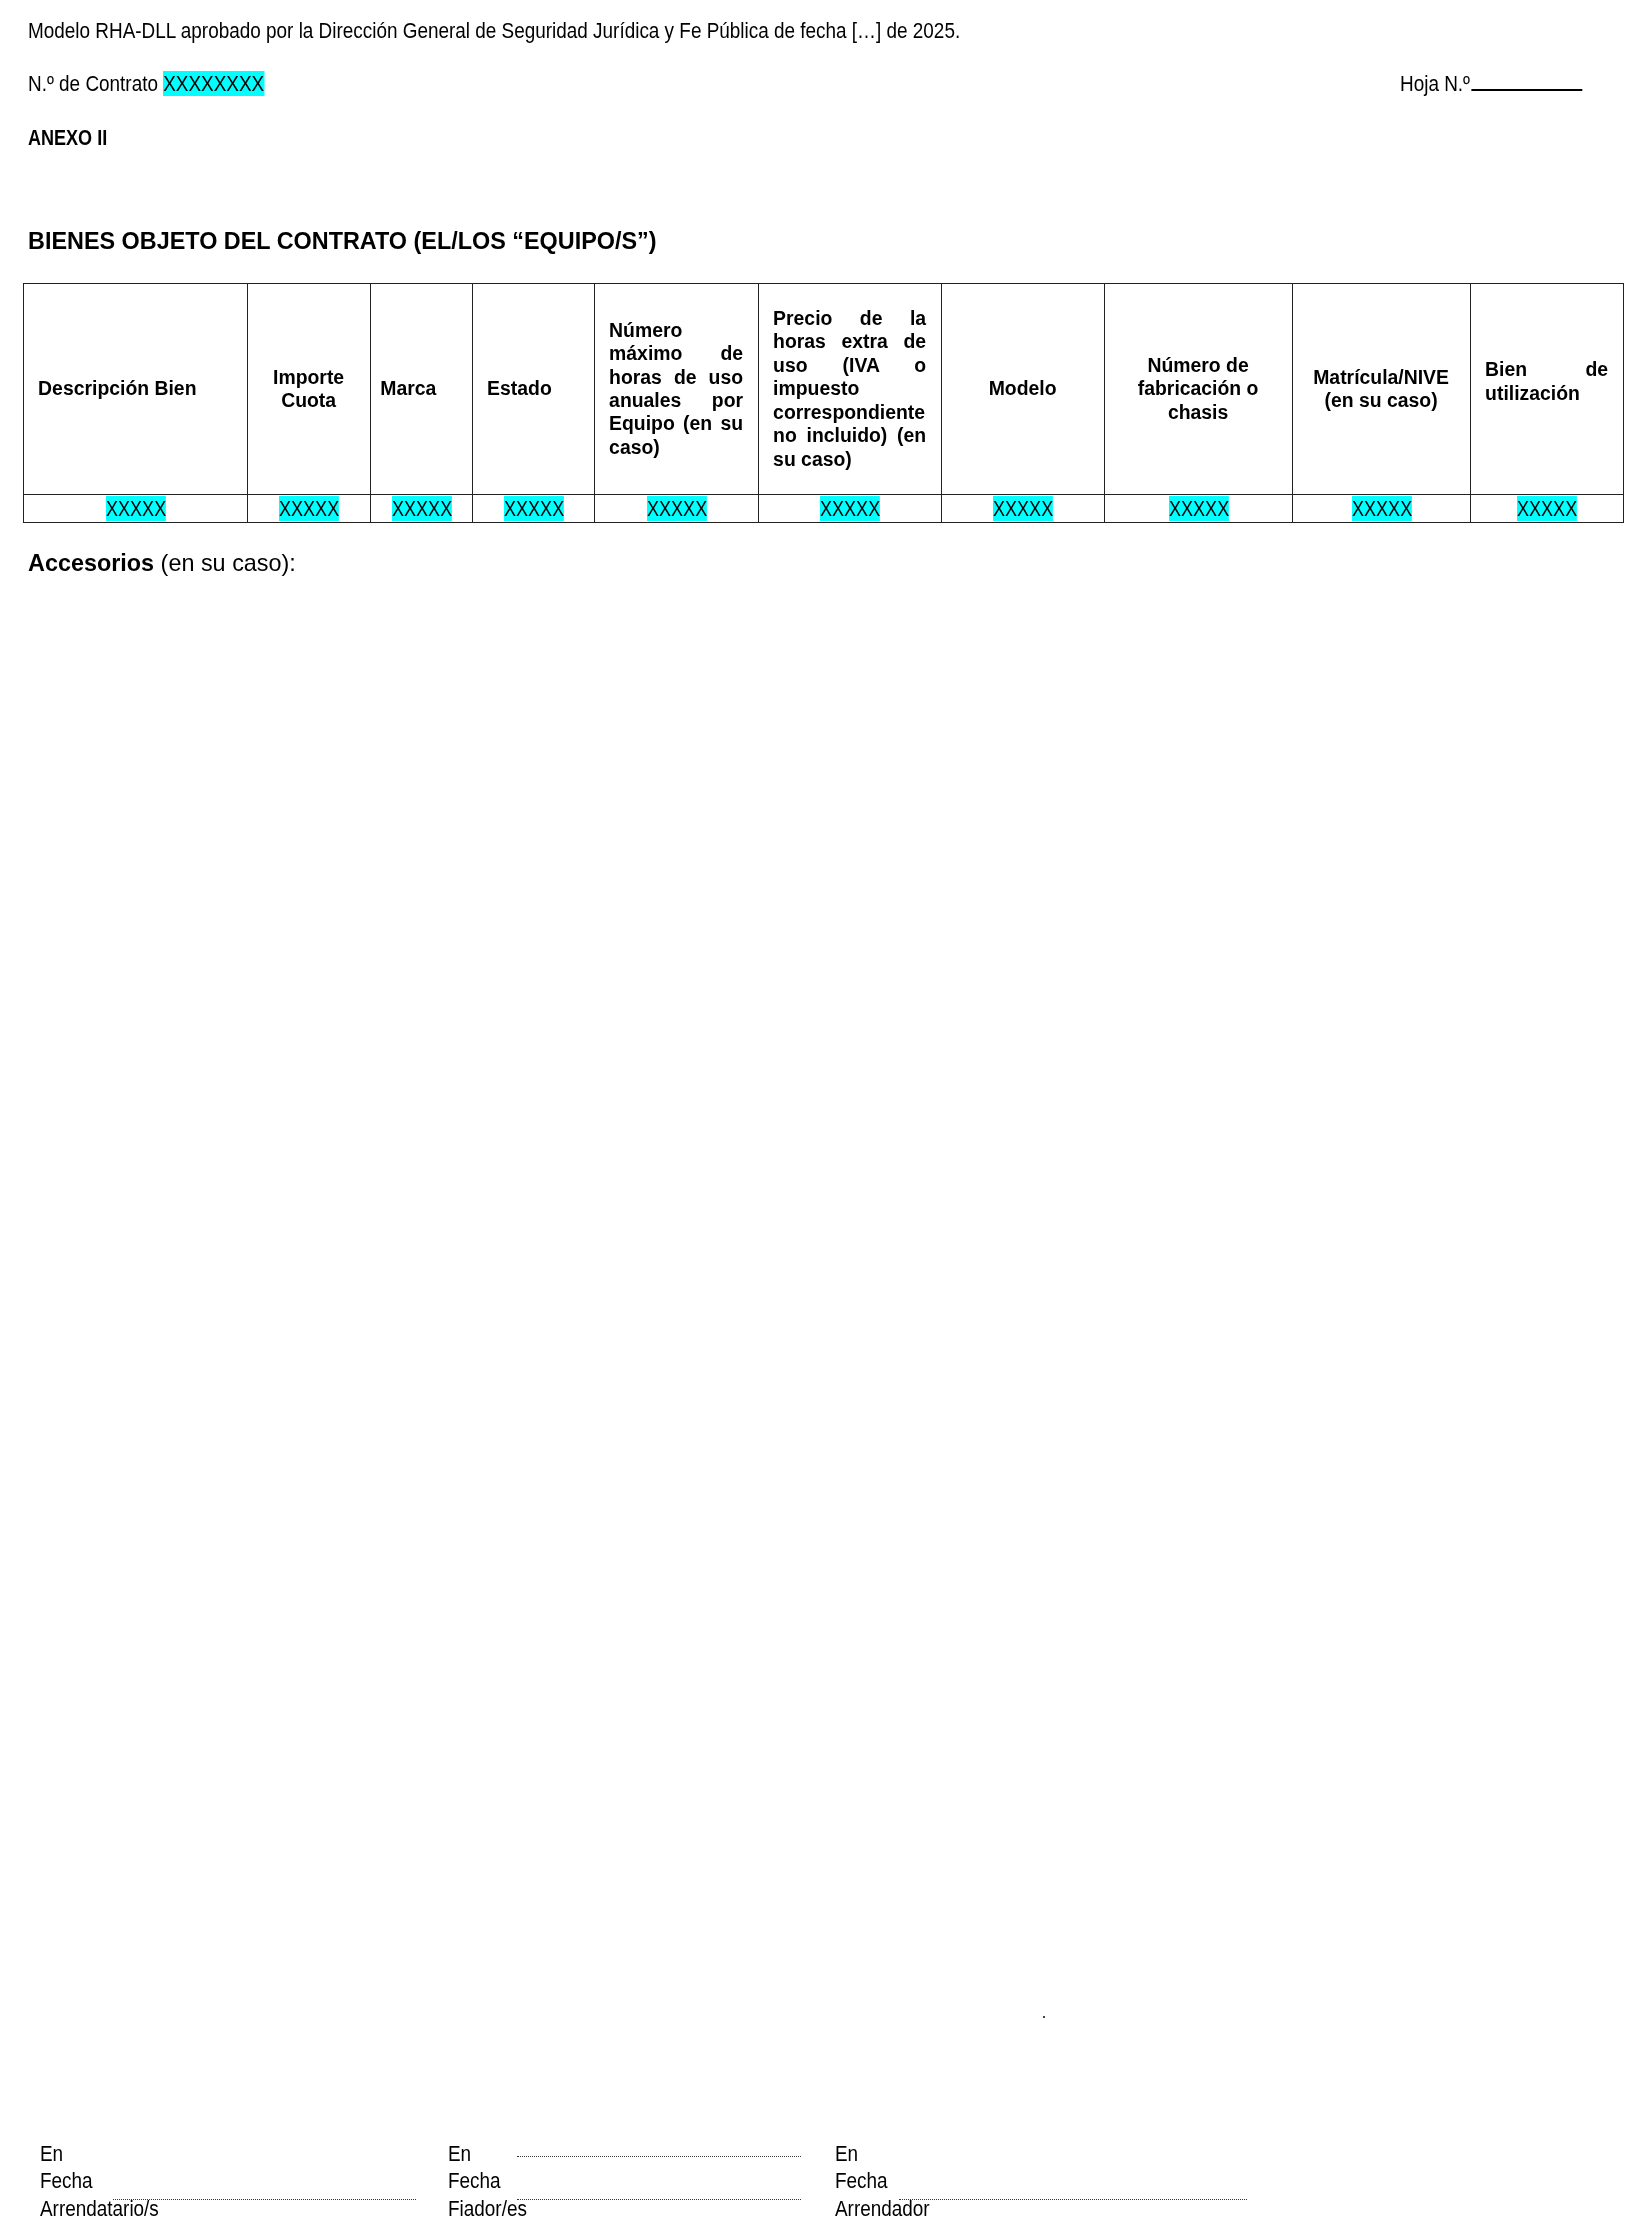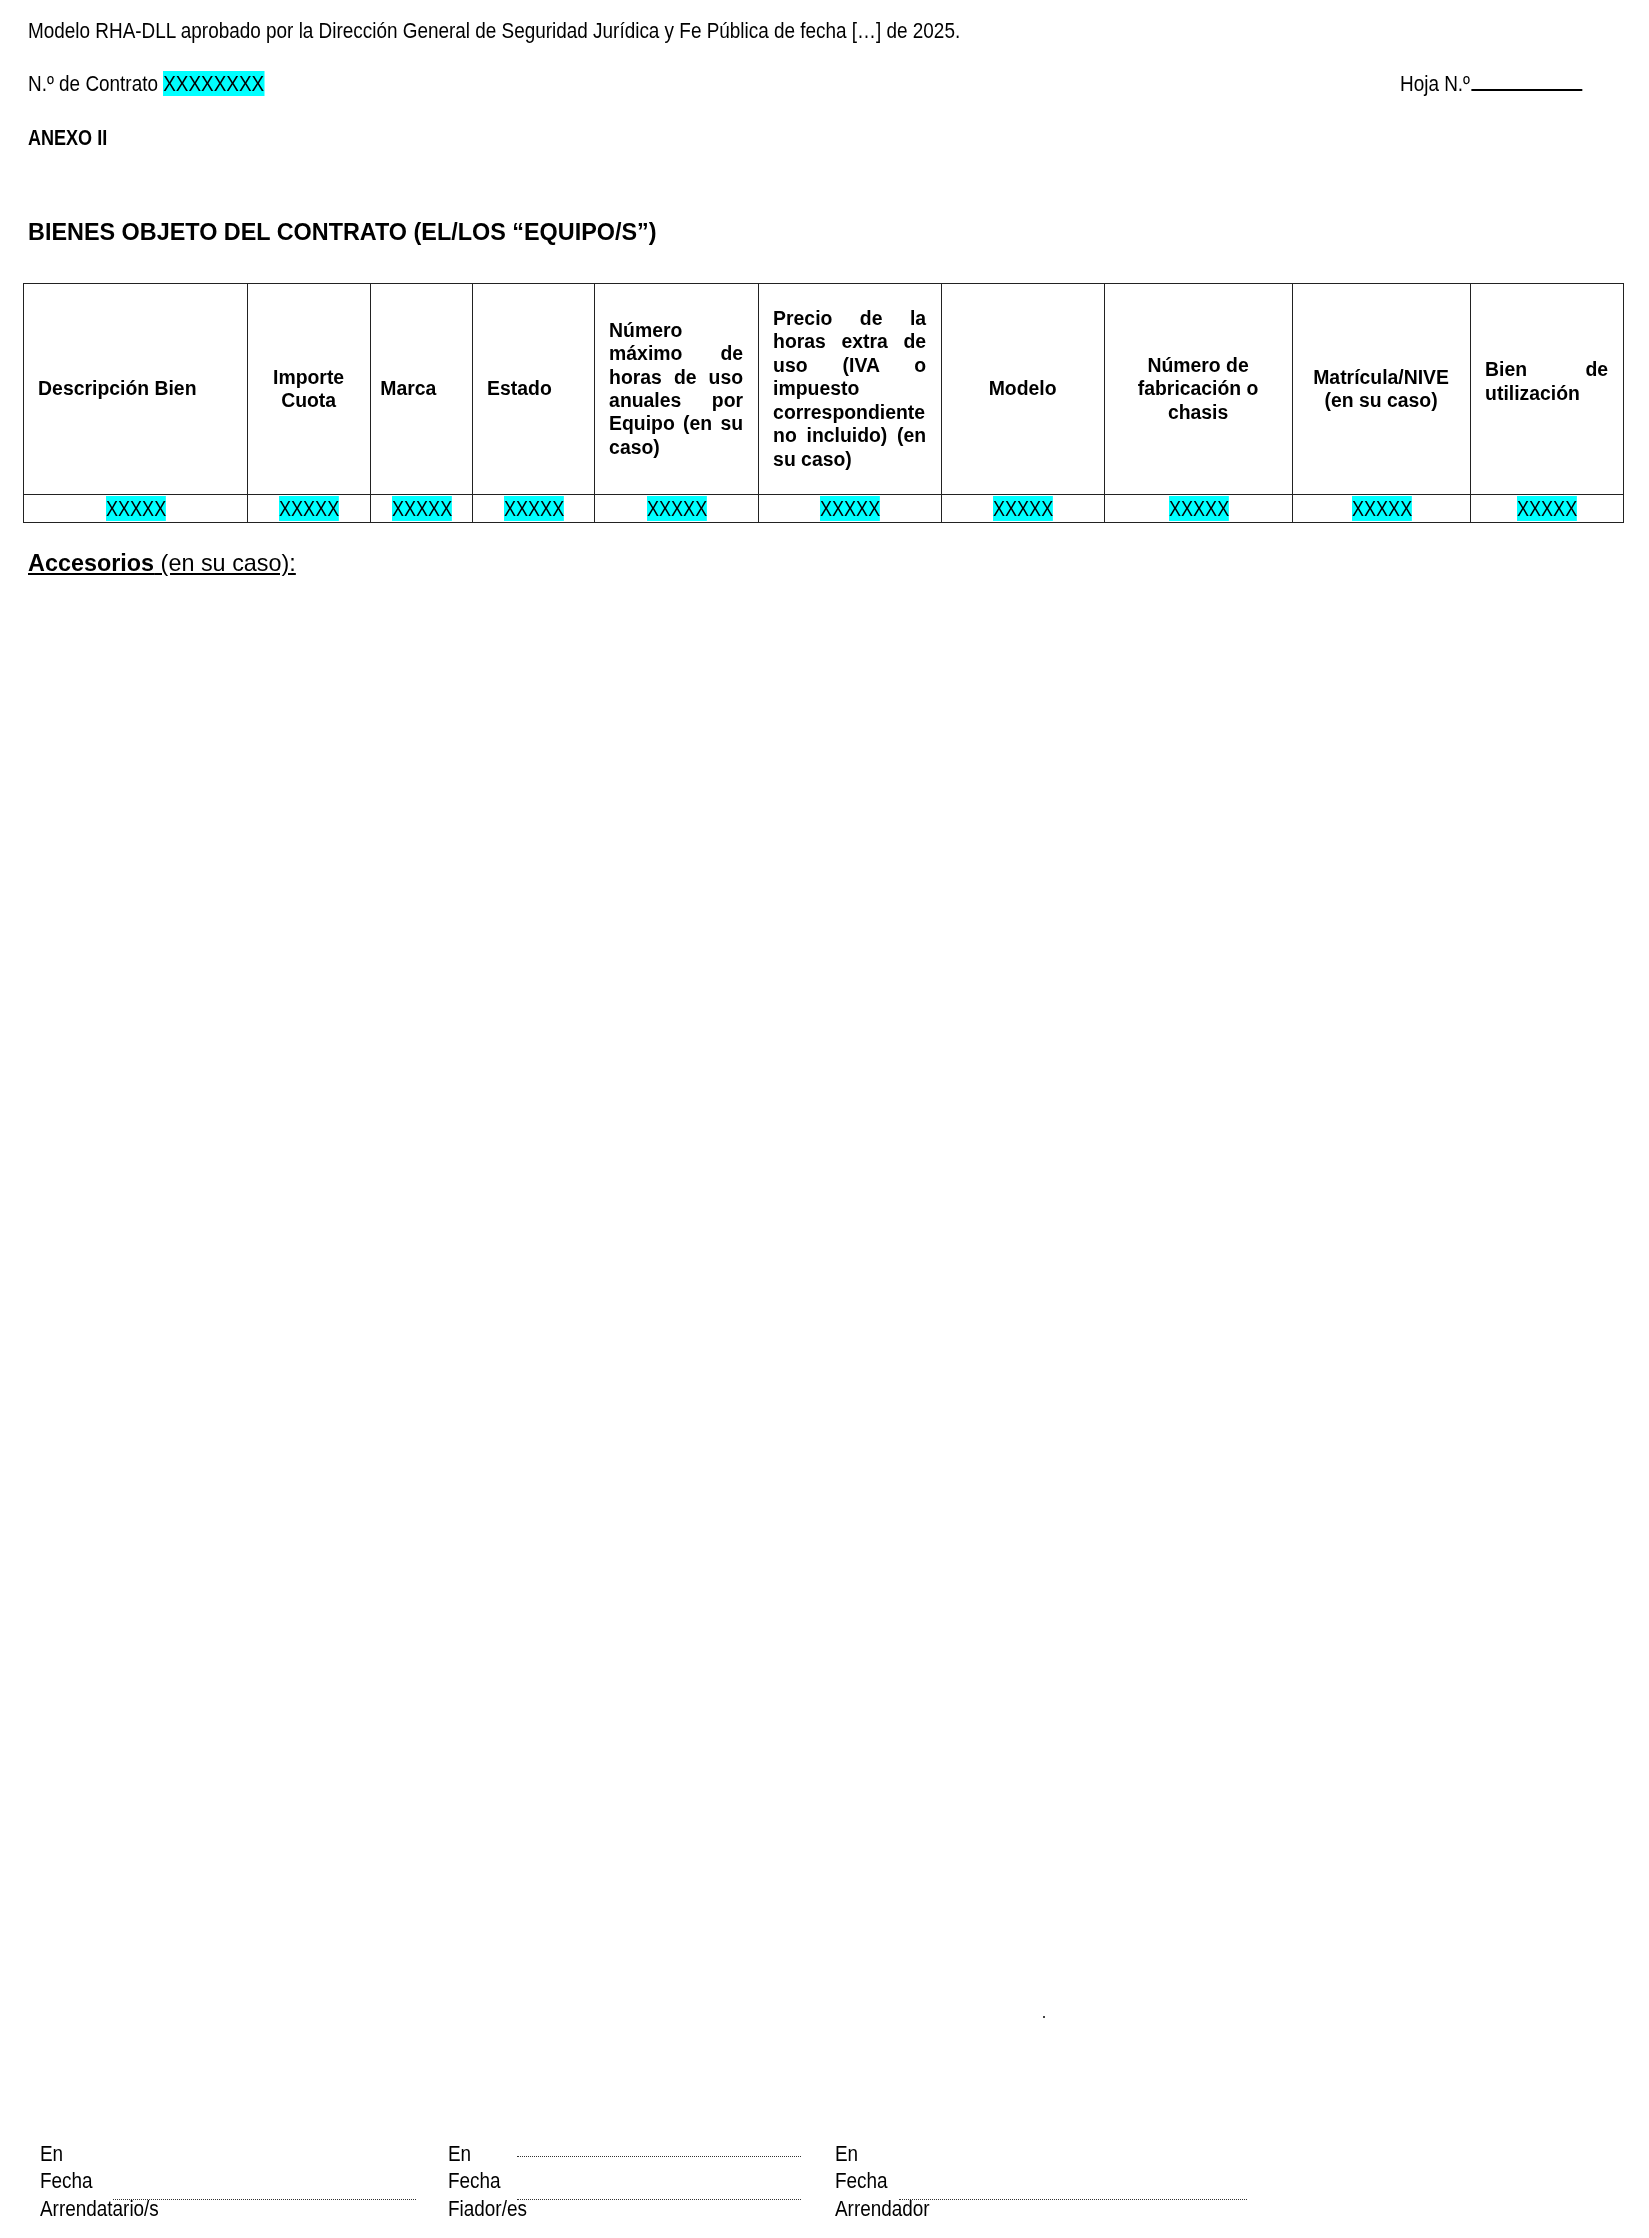--- a/index.html
+++ b/index.html
@@ -7,21 +7,21 @@
     width: 1649px; height: 2239px; position: relative; overflow: hidden;
     font-family: "Liberation Sans", sans-serif; color: #000;
   }
   .abs { position: absolute; }
   .hl { background: #00ffff; }
   .line1 { left: 28px; top: 18px; font-size: 22px; transform: scaleX(0.86); transform-origin: left top; white-space: nowrap; }
   .contract { left: 28px; top: 71px; font-size: 22px; transform: scaleX(0.86); transform-origin: left top; white-space: nowrap; }
   .hoja { left: 1400px; top: 71px; font-size: 22px; transform: scaleX(0.86); transform-origin: left top; white-space: nowrap; }
   .hoja-line { display: inline-block; width: 129px; border-bottom: 2.4px solid #000; height: 18px; vertical-align: baseline; margin-left: 1.6px; }
   .anexo { left: 28px; top: 125px; font-size: 22px; font-weight: bold; transform: scaleX(0.82); transform-origin: left top; white-space: nowrap; }
-  .bienes { left: 28px; top: 219px; font-size: 23.4px; font-weight: bold; white-space: nowrap; }
+  .bienes { left: 28px; top: 228px; font-size: 23.4px; font-weight: bold; white-space: nowrap; }
 
   table.equipos {
     position: absolute; left: 22.6px; top: 283px; width: 1599px;
     border-collapse: collapse; table-layout: fixed;
   }
   table.equipos th, table.equipos td {
     border: 1.6px solid #222; padding: 0;
   }
   table.equipos th {
     height: 210px; font-size: 19.4px; font-weight: bold; line-height: 23.4px;
@@ -30,21 +30,21 @@
   table.equipos th .inner { padding: 0 14.5px; }
   table.equipos th.left { text-align: left; }
   table.equipos th.just .inner { text-align: justify; text-align-last: left; }
   table.equipos td { height: 27px; vertical-align: middle; font-size: 22px; text-align: center; }
   table.equipos td .ph {
     display: inline-block; margin-left: 14.5px; line-height: 27px;
     transform: scaleX(0.82); transform-origin: left center;
   }
   table.equipos td .ph span { background: #00ffff; }
 
-  .acces { left: 28px; top: 550px; font-size: 23.4px; white-space: nowrap; text-decoration: underline; }
+  .acces { left: 28px; top: 550px; font-size: 23.4px; white-space: nowrap; }
   .acces b { font-weight: bold; }
 
   .dot { left: 1043px; top: 2016px; width: 1.6px; height: 1.6px; background: #444; }
 
   .sig { font-size: 22px; line-height: 27.4px; white-space: nowrap; margin-top: 11px; }
   .sig .lbl { display: inline-block; transform: scaleX(0.86); transform-origin: left top; }
   .dots { position: absolute; border-bottom: 1.6px dotted #333; height: 0; }
 </style>
 </head>
 <body>

